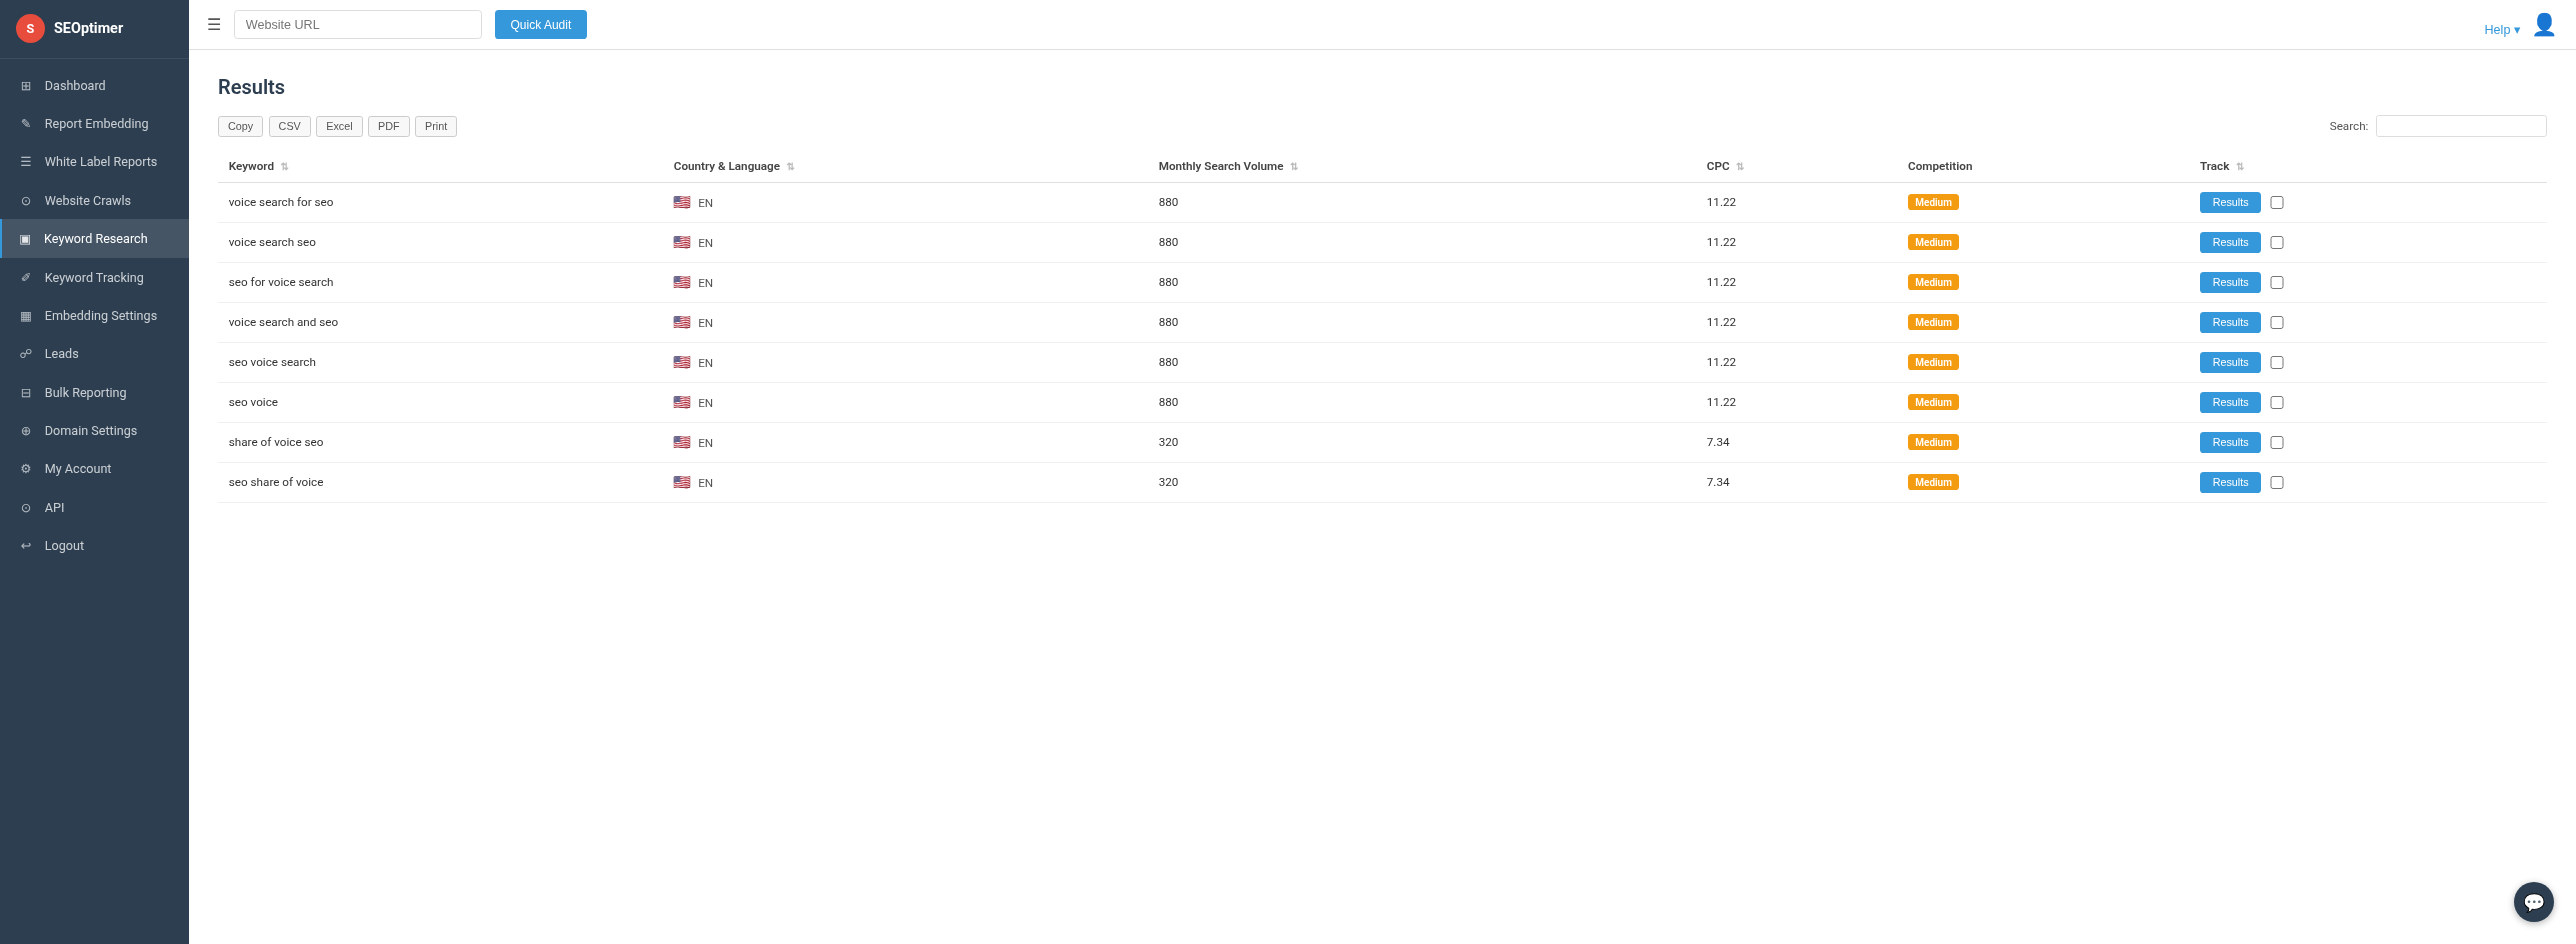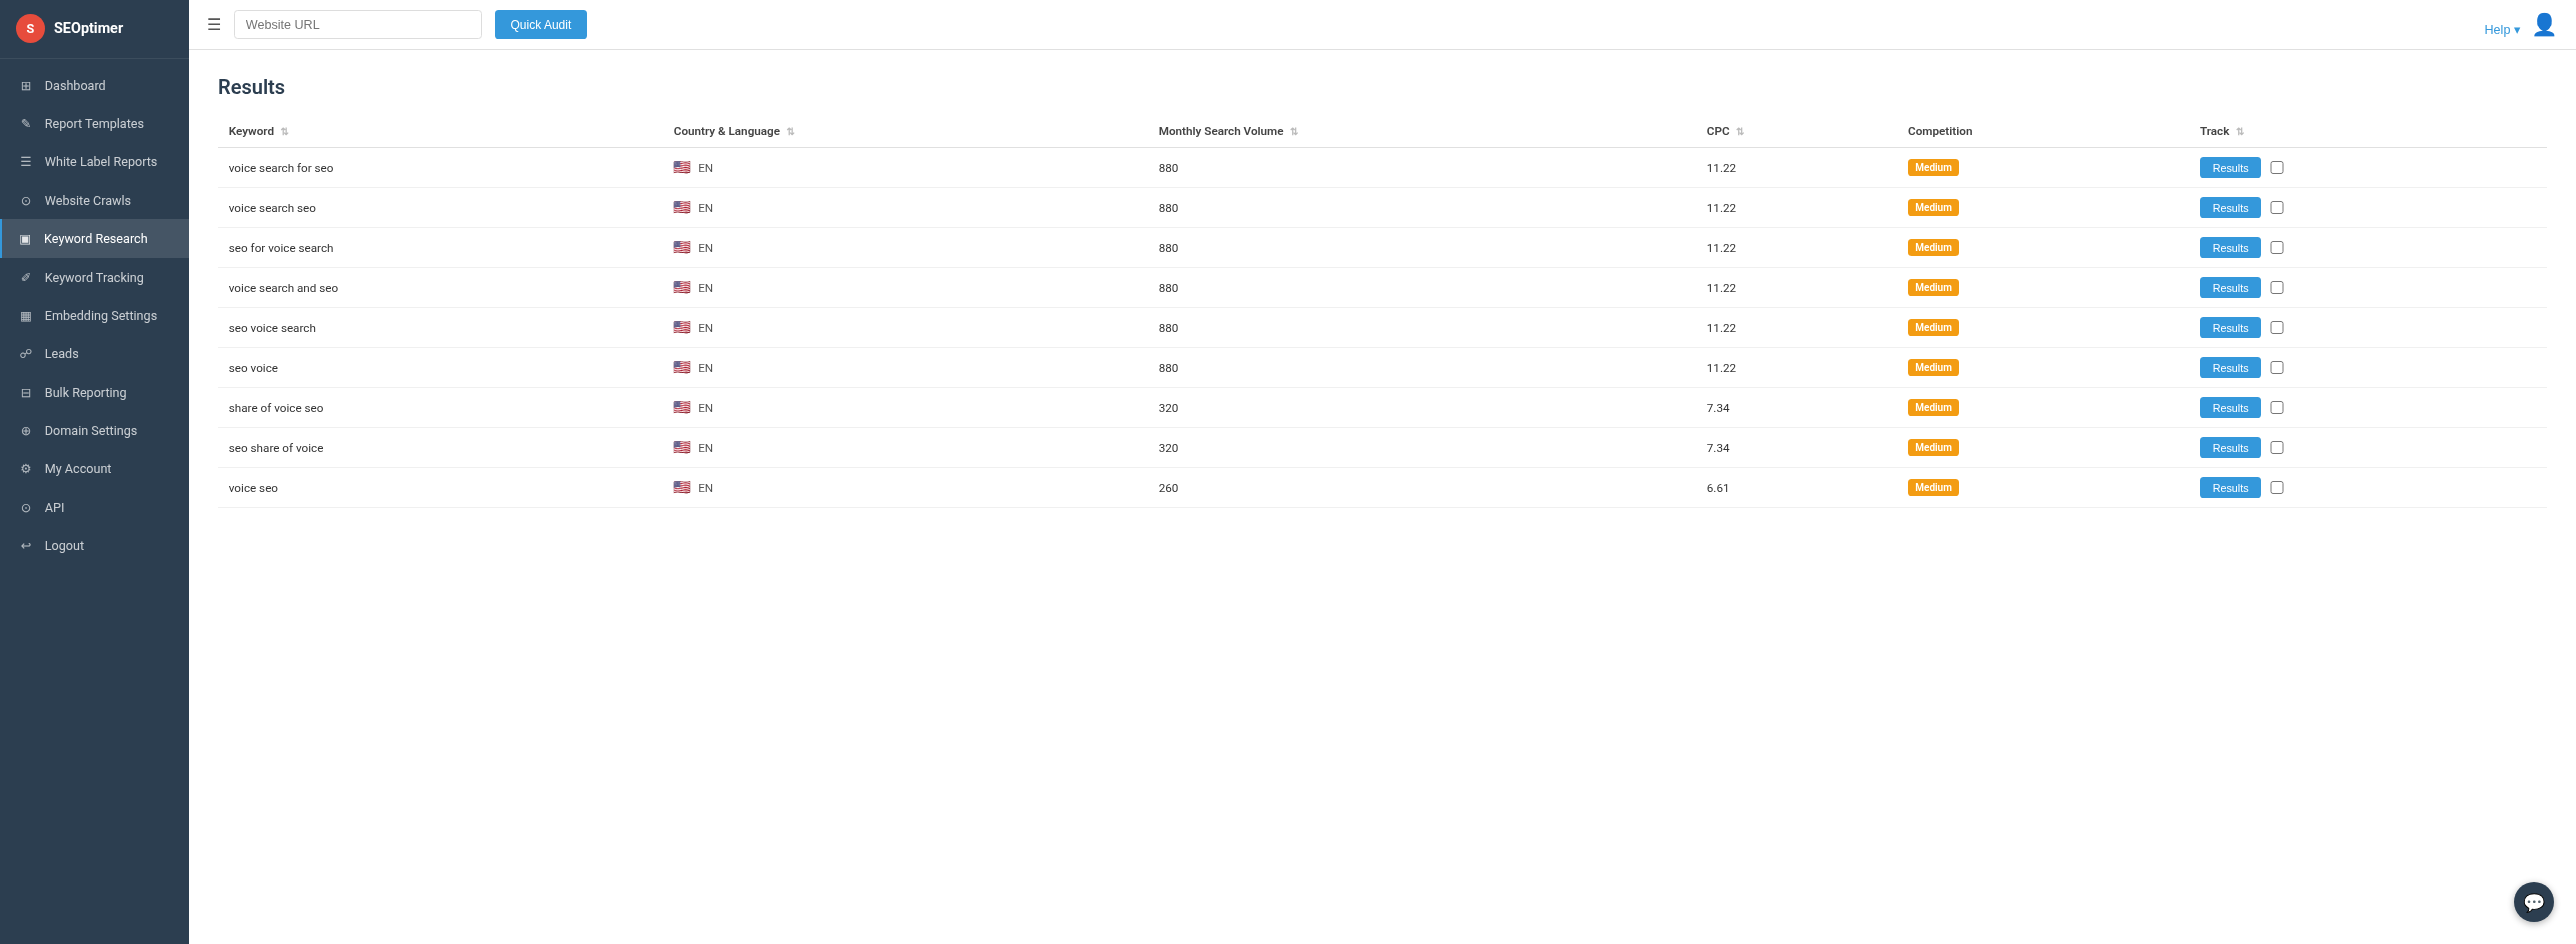--- a/index.html
+++ b/index.html
@@ -142,21 +142,21 @@
     <div class="logo-icon">S</div>
     <span class="logo-text">SEOptimer</span>
   </div>
   <nav class="sidebar-nav" id="sidebar-nav">
       <div class="sidebar-item">
         <span class="sidebar-icon">⊞</span>
     <span>Dashboard</span>
       </div>
       <div class="sidebar-item">
         <span class="sidebar-icon">✎</span>
-    <span>Report Templates</span>
+    <span>Report Embedding</span>
       </div>
       <div class="sidebar-item">
         <span class="sidebar-icon">☰</span>
     <span>White Label Reports</span>
       </div>
       <div class="sidebar-item">
         <span class="sidebar-icon">⊙</span>
     <span>Website Crawls</span>
       </div>
       <div class="sidebar-item active">
@@ -209,20 +209,31 @@
         <span>Help</span>
         <span>▾</span>
       </button>
       <span class="avatar-icon">👤</span>
     </div>
   </div>
 
   <div id="content">
     <h1 class="page-title">Results</h1>
 
+    <div class="table-controls">
+      <button class="ctrl-btn">Copy</button>
+      <button class="ctrl-btn">CSV</button>
+      <button class="ctrl-btn">Excel</button>
+      <button class="ctrl-btn">PDF</button>
+      <button class="ctrl-btn">Print</button>
+      <div class="search-row">
+        <label>Search:</label>
+        <input class="search-input" type="text" style="">
+      </div>
+    </div>
 
     <table>
       <thead>
         <tr>
           <th>Keyword <span class="sort-icon">⇅</span></th>
           <th>Country &amp; Language <span class="sort-icon">⇅</span></th>
           <th>Monthly Search Volume <span class="sort-icon">⇅</span></th>
           <th>CPC <span class="sort-icon">⇅</span></th>
           <th>Competition</th>
           <th>Track <span class="sort-icon">⇅</span></th>
@@ -350,35 +361,19 @@
     <td>320</td>
     <td>7.34</td>
     <td>
       <span class="badge-medium">Medium</span>
     </td>
     <td style="display:flex;align-items:center;gap:9px;">
       <button class="results-btn">Results</button>
       <input type="checkbox" class="track-checkbox" style="">
     </td>
   </tr>
-          <tr>
-    <td>voice seo</td>
-    <td>
-      <span class="flag">🇺🇸</span>
-      <span class="lang">EN</span>
-    </td>
-    <td>260</td>
-    <td>6.61</td>
-    <td>
-      <span class="badge-medium">Medium</span>
-    </td>
-    <td style="display:flex;align-items:center;gap:9px;">
-      <button class="results-btn">Results</button>
-      <input type="checkbox" class="track-checkbox" style="">
-    </td>
-  </tr>
         </tbody>
     </table>
   </div>
 </div>
 
 <div id="chat-bubble">💬</div>
 
 
 </body></html>

